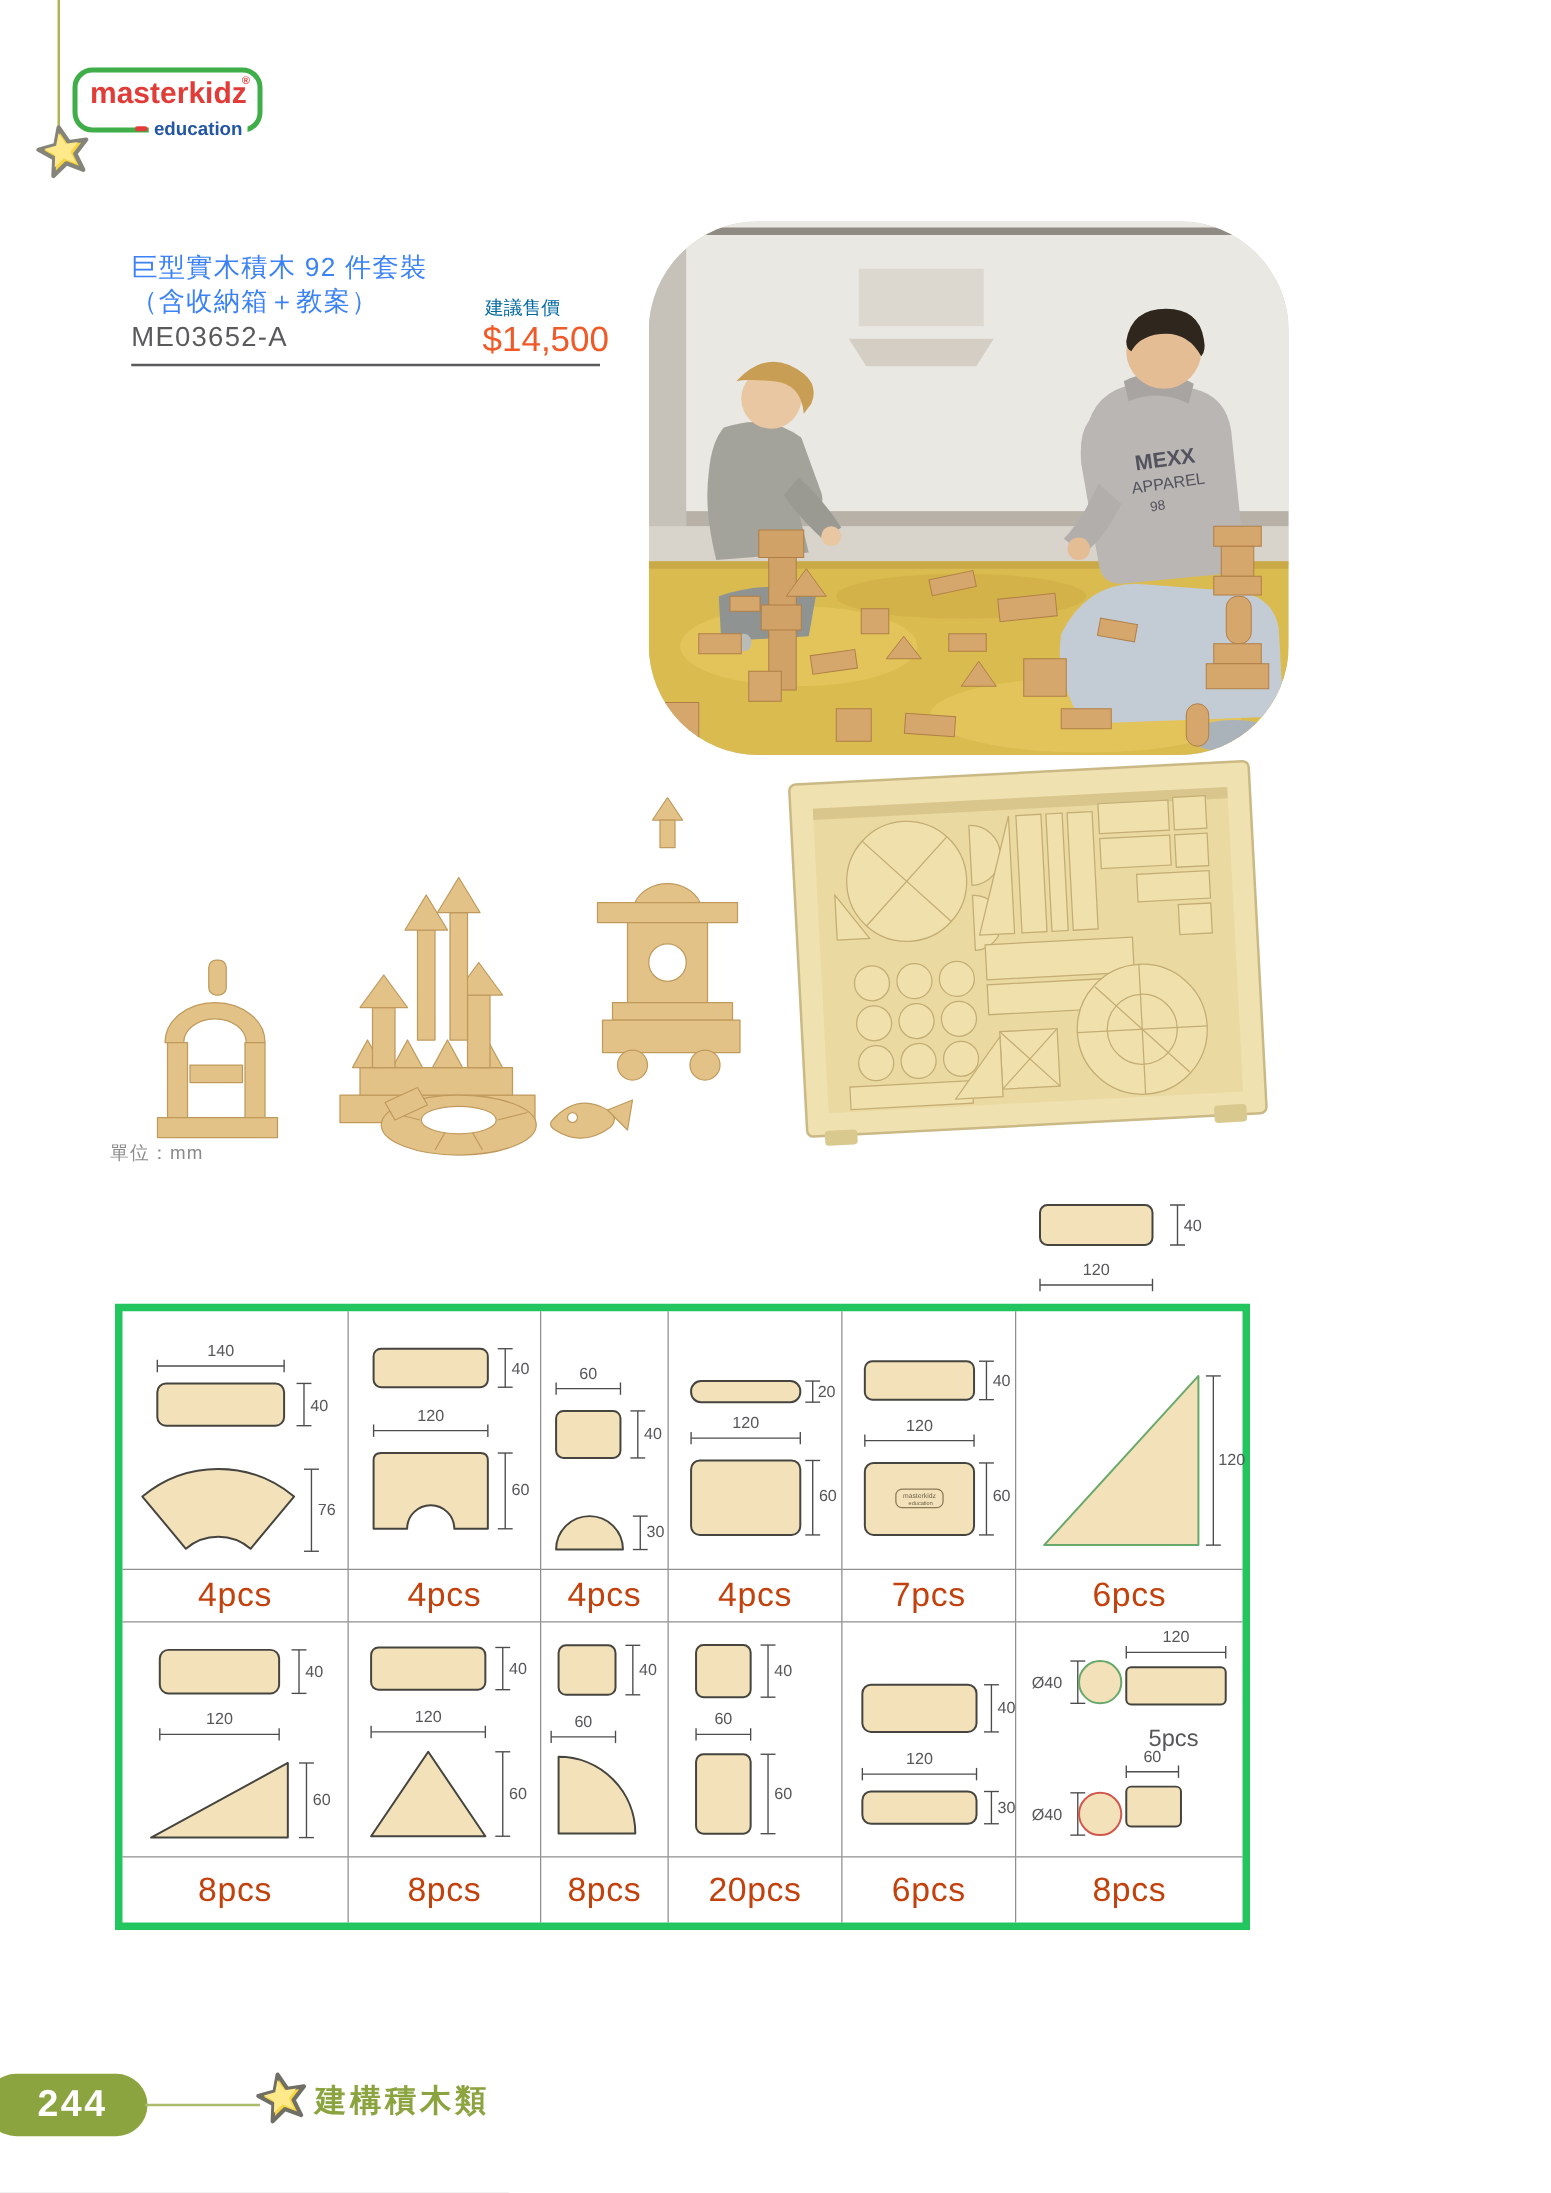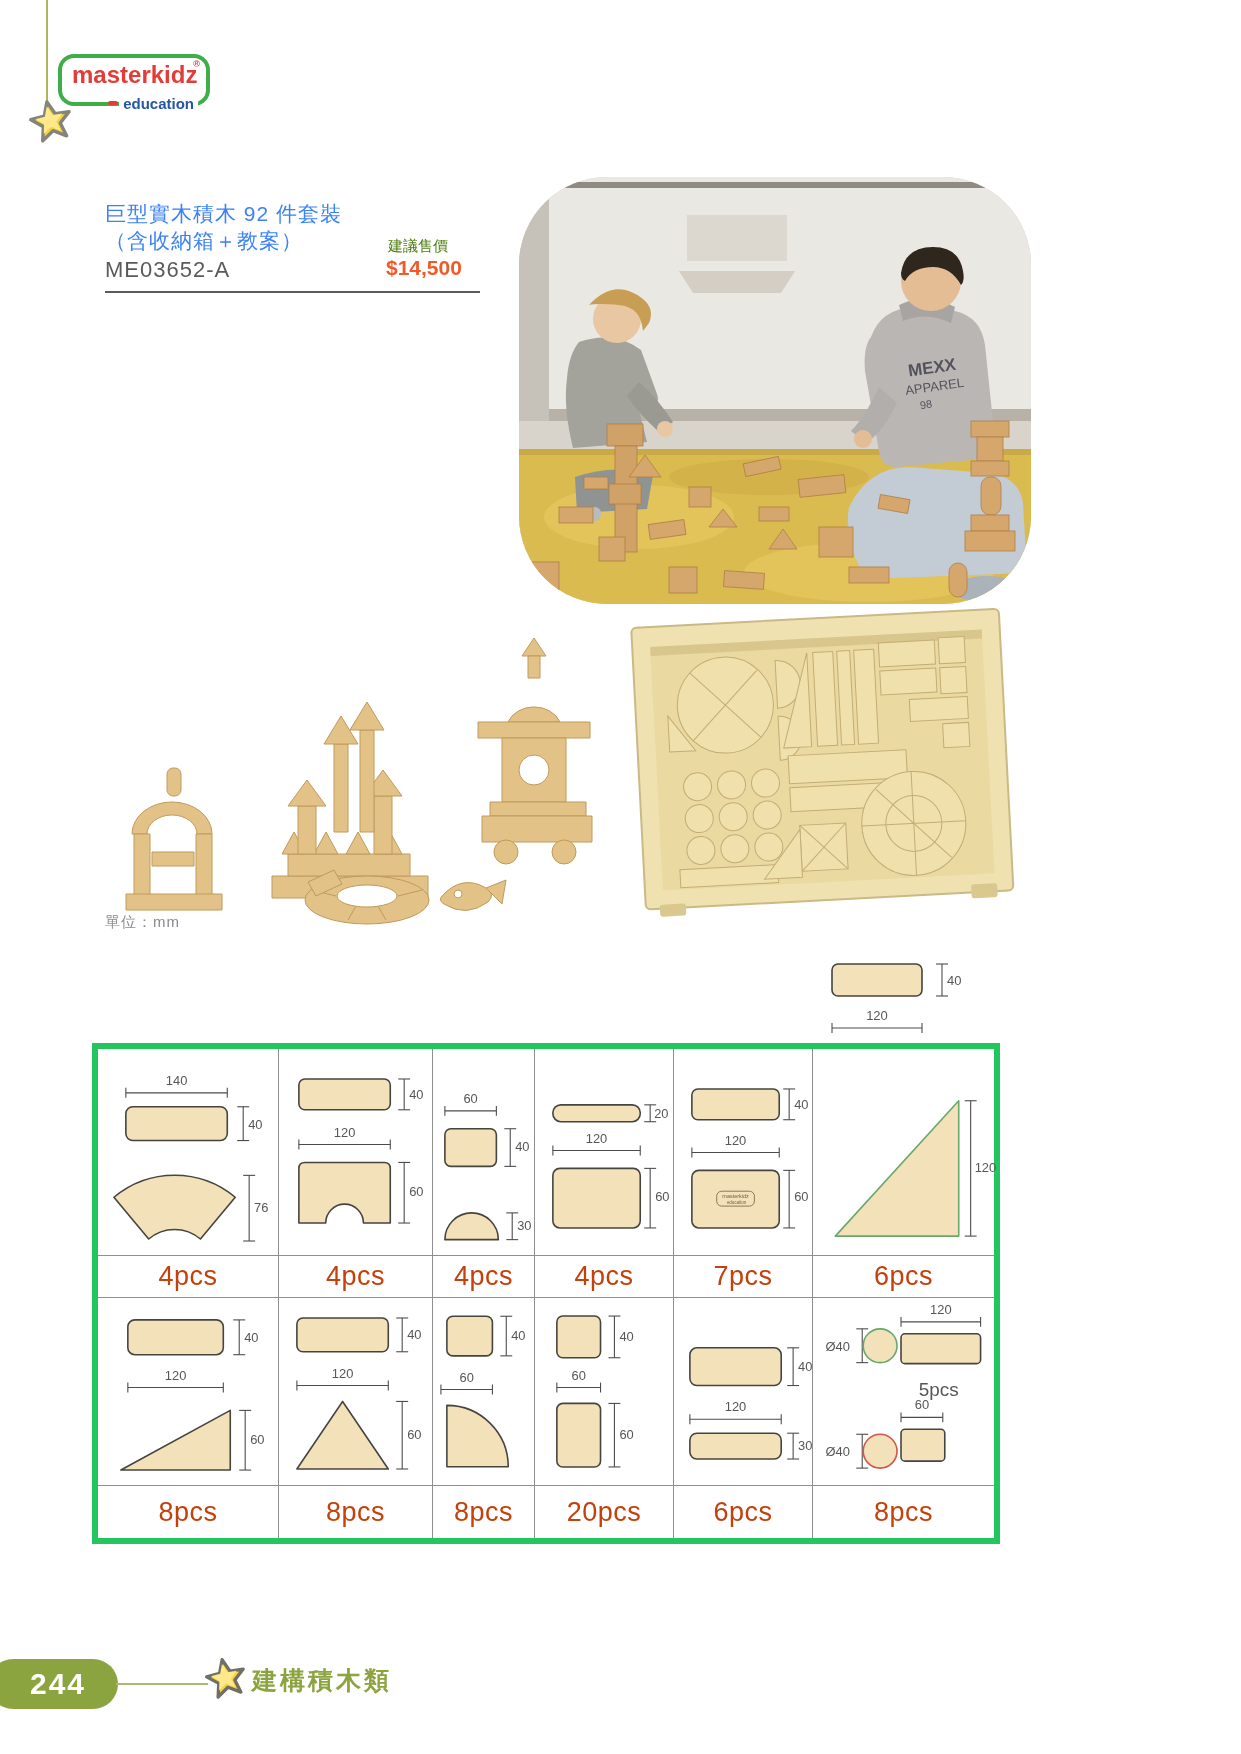--- a/index.html
+++ b/index.html
@@ -15,32 +15,32 @@
         letter-spacing:0;}
   .logo-reg{position:absolute;right:6px;top:1px;font-size:9px;color:#e23c38;font-weight:bold;}
   .logo-sub{position:absolute;right:8px;bottom:-10px;background:#fff;padding:0 4px;
         font-size:15px;font-weight:bold;color:#2356a5;}
   .logo-dash{position:absolute;right:88px;bottom:-3px;width:10px;height:4px;background:#e23c38;
         border-radius:2px;}
   
   .title-line{position:absolute;left:105px;font-size:21px;font-weight:normal;color:#3b82f6;
         letter-spacing:1px;}
   .code{position:absolute;left:105px;top:257px;font-size:22px;color:#5a5a5c;letter-spacing:1px;}
-  .price-label{position:absolute;left:388px;top:237px;font-size:15px;color:#4d7c0f;}
-  .price{position:absolute;left:386px;top:256px;font-size:21px;font-weight:bold;color:#f05a28;}
+  .price-label{position:absolute;left:388px;top:237px;font-size:15px;color:#0369a1;}
+  .price{position:absolute;left:386px;top:256px;font-size:28px;font-weight:normal;color:#f05a28;}
   .rule{position:absolute;left:105px;top:291px;width:375px;height:2px;background:#5a5a5c;}
   .specs{position:absolute;left:105px;top:301px;font-size:16.5px;line-height:24px;color:#9b9b9d;
         letter-spacing:.5px;}
   .desc{position:absolute;left:105px;top:374px;width:402px;margin:0;font-size:19px;
         line-height:33.5px;color:#8b8b8d;text-align:justify;text-indent:2em;letter-spacing:.5px;}
   
   .photo-kids{left:519px;top:177px;width:512px;height:427px;border-radius:88px;overflow:hidden;}
   .photo-box{left:612px;top:588px;width:425px;height:330px;}
   .photo-castle{left:112px;top:638px;width:500px;height:290px;}
-  .unit-label{left:105px;top:913px;font-size:15px;color:#8b8b8d;letter-spacing:1px;}
+  .unit-label{left:88px;top:913px;font-size:15px;color:#8b8b8d;letter-spacing:1px;}
   
   .spec-table{left:92px;top:1043px;width:896px;height:489px;display:grid;
         grid-template-columns:181px 154px 102px 139px 139px 181px;
         grid-template-rows:207px 42px 188px 52px;border:6px solid #22c55e;}
   .cell{border-right:1px solid #8f8f8f;border-bottom:1px solid #8f8f8f;position:relative;overflow:visible;}
   .cell:nth-child(6n){border-right:none;}
   .cell:nth-child(n+19){border-bottom:none;}
   .count-cell{display:flex;align-items:center;justify-content:center;font-size:27px;color:#c2410c;
         letter-spacing:.5px;}
   .cell svg{display:block;width:100%;height:100%;overflow:visible;}

